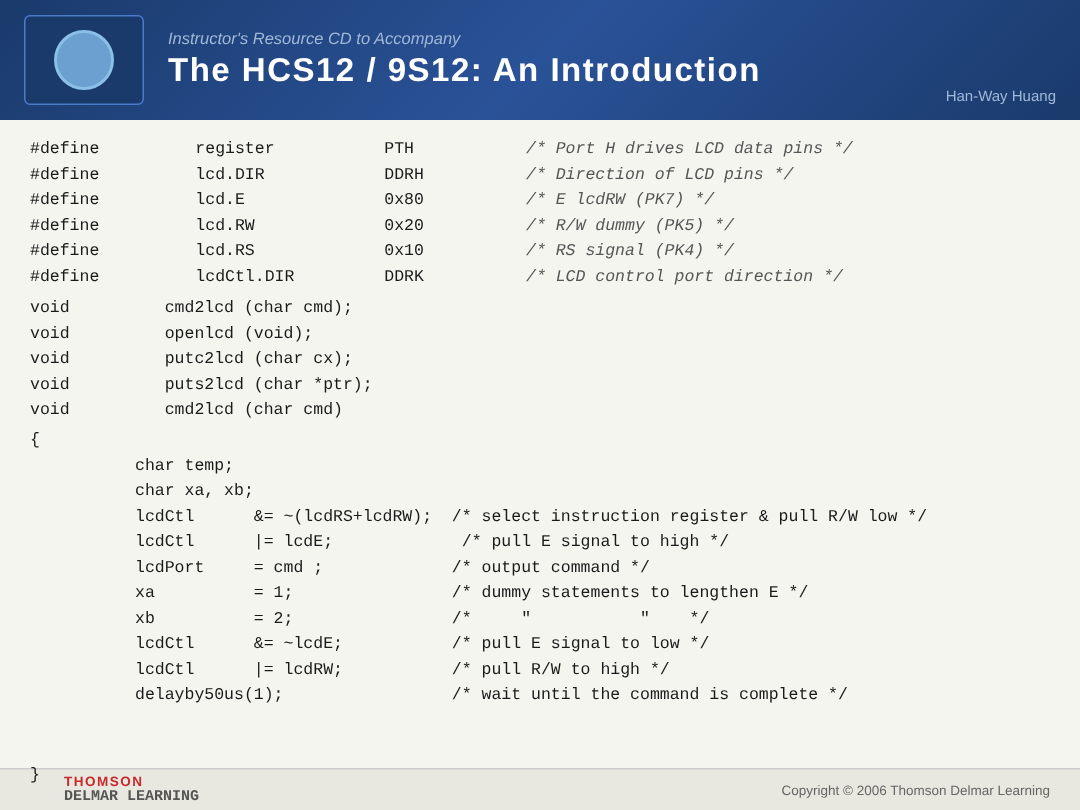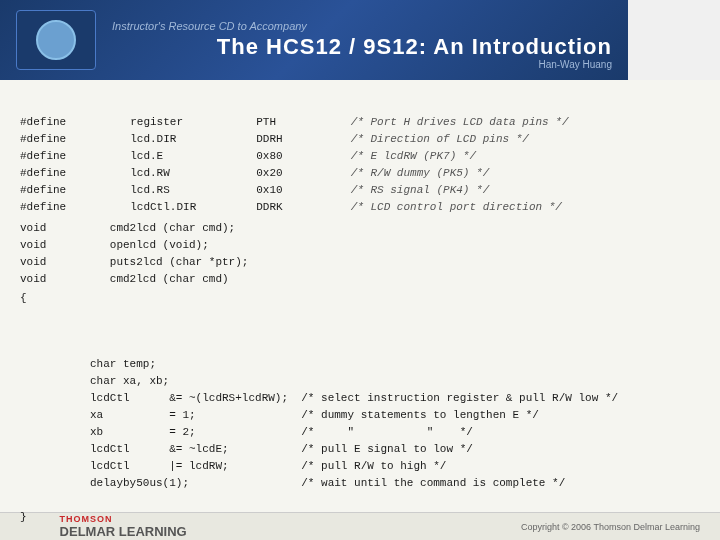--- a/index.html
+++ b/index.html
@@ -10,21 +10,21 @@
       font-family: Arial, sans-serif;
       overflow: hidden;
       position: relative;
     }
 
     
     .header {
       position: absolute;
       top: 0;
       left: 0;
-      width: 628px;
+      width: 720px;
       height: 80px;
       background: linear-gradient(135deg, #1a3a6b 0%, #2a5298 50%, #1a3a6b 100%);
       display: flex;
       align-items: center;
       padding: 8px 16px;
     }
 
     .header-logo {
       width: 80px;
       height: 60px;
@@ -64,21 +64,20 @@
       font-size: 11px;
       font-style: italic;
       margin-bottom: 2px;
     }
 
     .header-title {
       color: #ffffff;
       font-size: 22px;
       font-weight: bold;
       letter-spacing: 1px;
-      text-align: right;
     }
 
     .header-author {
       color: #a0b8d8;
       font-size: 10px;
       text-align: left;
       position: absolute;
       right: 16px;
       bottom: 10px;
     }
@@ -97,21 +96,20 @@
     .code-block {
       font-family: 'Courier New', Courier, monospace;
       font-size: 11px;
       line-height: 1.55;
       color: #1a1a1a;
     }
 
     .code-table {
       width: 100%;
       border-collapse: collapse;
-      margin-top: 22px;
     }
 
     .code-table td {
       padding: 0 4px 0 0;
       vertical-align: top;
       white-space: nowrap;
     }
 
     .col-keyword { min-width: 70px; color: #1a1a1a; }
     .col-name    { min-width: 80px; color: #1a1a1a; }
@@ -134,23 +132,24 @@
     }
 
     .thomson-text {
       font-size: 9px;
       font-weight: bold;
       color: #c8282a;
       letter-spacing: 1px;
     }
 
     .delmar-text {
-      font-size: 13px;
+      font-size: 10px;
       color: #555;
       font-weight: bold;
+      font-family: Liberation Mono, monospace;
     }
 
     .copyright-text {
       font-size: 9px;
       color: #666;
     }
 
     .closing-brace {
       font-family: 'Courier New', Courier, monospace;
       font-size: 11px;
@@ -213,43 +212,46 @@
           <td class="col-name">lcdCtl.DIR&nbsp;</td>
           <td class="col-value">DDRK</td>
           <td class="col-comment">/* LCD control port direction */</td>
         </tr>
       </tbody>
     </table>
 
     <div style="margin-top:4px;">
       <div><span style="min-width:70px;display:inline-block;">void</span>&nbsp;&nbsp;&nbsp;cmd2lcd (char cmd);</div>
       <div><span style="min-width:70px;display:inline-block;">void</span>&nbsp;&nbsp;&nbsp;openlcd (void);</div>
+      <div><span style="min-width:70px;display:inline-block;">void</span>&nbsp;&nbsp;&nbsp;putc2lcd (char cx);</div>
       <div><span style="min-width:70px;display:inline-block;">void</span>&nbsp;&nbsp;&nbsp;puts2lcd (char *ptr);</div>
       <div><span style="min-width:70px;display:inline-block;">void</span>&nbsp;&nbsp;&nbsp;cmd2lcd (char cmd)</div>
     </div>
 
     <div style="margin-top:2px;">
       <div>{</div>
-      <div style="margin-left:70px;margin-top:48px;">
+      <div style="margin-left:70px;">
         <div>char temp;</div>
         <div>char xa, xb;</div>
         <div>lcdCtl&nbsp;&nbsp;&nbsp;&nbsp;&nbsp;&nbsp;&amp;= ~(lcdRS+lcdRW);&nbsp; /* select instruction register &amp; pull R/W low */</div>
+        <div>lcdCtl&nbsp;&nbsp;&nbsp;&nbsp;&nbsp;&nbsp;|= lcdE;&nbsp;&nbsp;&nbsp;&nbsp;&nbsp;&nbsp;&nbsp;&nbsp;&nbsp;&nbsp;&nbsp;&nbsp;&nbsp;/* pull E signal to high */</div>
+        <div>lcdPort&nbsp;&nbsp;&nbsp;&nbsp;&nbsp;= cmd ;&nbsp;&nbsp;&nbsp;&nbsp;&nbsp;&nbsp;&nbsp;&nbsp;&nbsp;&nbsp;&nbsp;&nbsp;&nbsp;/* output command */</div>
         <div>xa&nbsp;&nbsp;&nbsp;&nbsp;&nbsp;&nbsp;&nbsp;&nbsp;&nbsp;&nbsp;= 1;&nbsp;&nbsp;&nbsp;&nbsp;&nbsp;&nbsp;&nbsp;&nbsp;&nbsp;&nbsp;&nbsp;&nbsp;&nbsp;&nbsp;&nbsp;&nbsp;/* dummy statements to lengthen E */</div>
         <div>xb&nbsp;&nbsp;&nbsp;&nbsp;&nbsp;&nbsp;&nbsp;&nbsp;&nbsp;&nbsp;= 2;&nbsp;&nbsp;&nbsp;&nbsp;&nbsp;&nbsp;&nbsp;&nbsp;&nbsp;&nbsp;&nbsp;&nbsp;&nbsp;&nbsp;&nbsp;&nbsp;/*&nbsp;&nbsp;&nbsp;&nbsp;&nbsp;"&nbsp;&nbsp;&nbsp;&nbsp;&nbsp;&nbsp;&nbsp;&nbsp;&nbsp;&nbsp;&nbsp;"&nbsp;&nbsp;&nbsp;&nbsp;*/</div>
         <div>lcdCtl&nbsp;&nbsp;&nbsp;&nbsp;&nbsp;&nbsp;&amp;= ~lcdE;&nbsp;&nbsp;&nbsp;&nbsp;&nbsp;&nbsp;&nbsp;&nbsp;&nbsp;&nbsp;&nbsp;/* pull E signal to low */</div>
         <div>lcdCtl&nbsp;&nbsp;&nbsp;&nbsp;&nbsp;&nbsp;|= lcdRW;&nbsp;&nbsp;&nbsp;&nbsp;&nbsp;&nbsp;&nbsp;&nbsp;&nbsp;&nbsp;&nbsp;/* pull R/W to high */</div>
         <div>delayby50us(1);&nbsp;&nbsp;&nbsp;&nbsp;&nbsp;&nbsp;&nbsp;&nbsp;&nbsp;&nbsp;&nbsp;&nbsp;&nbsp;&nbsp;&nbsp;&nbsp;&nbsp;/* wait until the command is complete */</div>
       </div>
     </div>
 
   </div>
 </div>
 
 <div class="footer">
   <div style="display:flex; align-items:center; gap:4px;">
     <div style="position:relative; bottom: 10px; left: 0; font-family:'Courier New',monospace; font-size:11px; color:#1a1a1a;" class="closing-brace">}</div>
-    <div style="margin-left:29px;">
+    <div style="margin-left:12px;">
       <div class="thomson-text">THOMSON</div>
       <div class="delmar-text">DELMAR LEARNING</div>
     </div>
   </div>
   <div class="copyright-text">Copyright © 2006 Thomson Delmar Learning</div>
 </div>
 
 </body></html>

